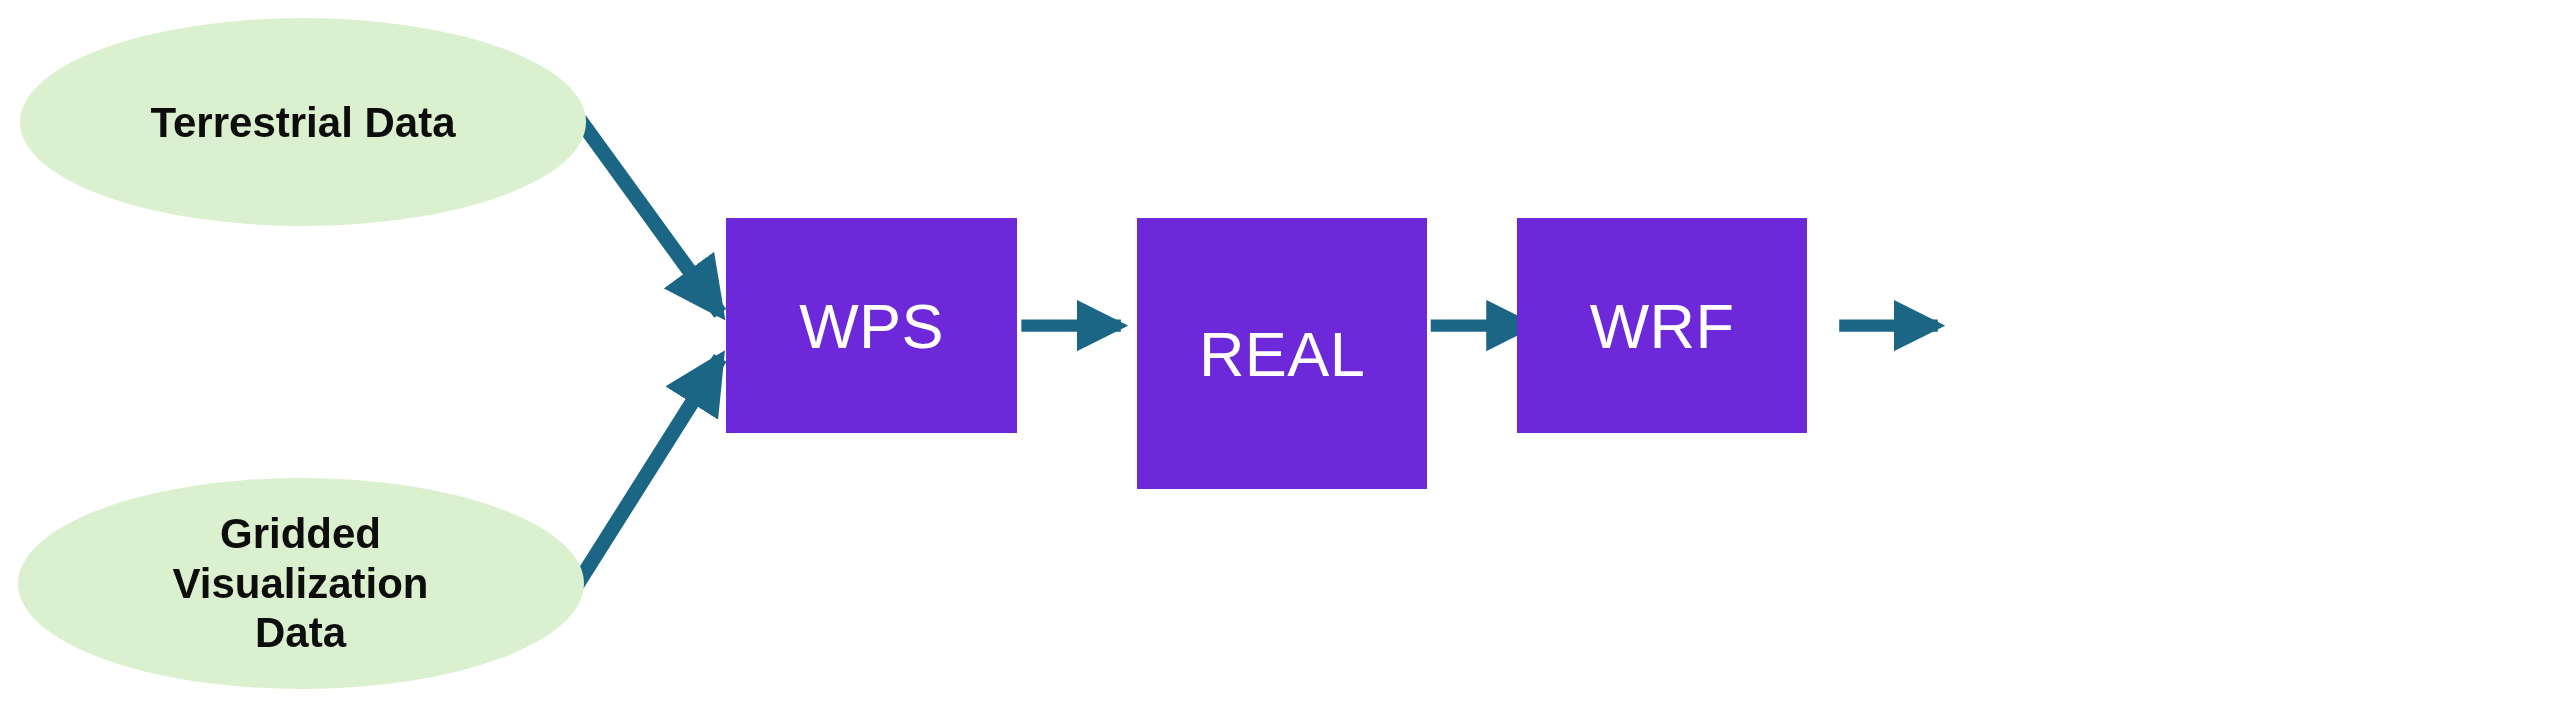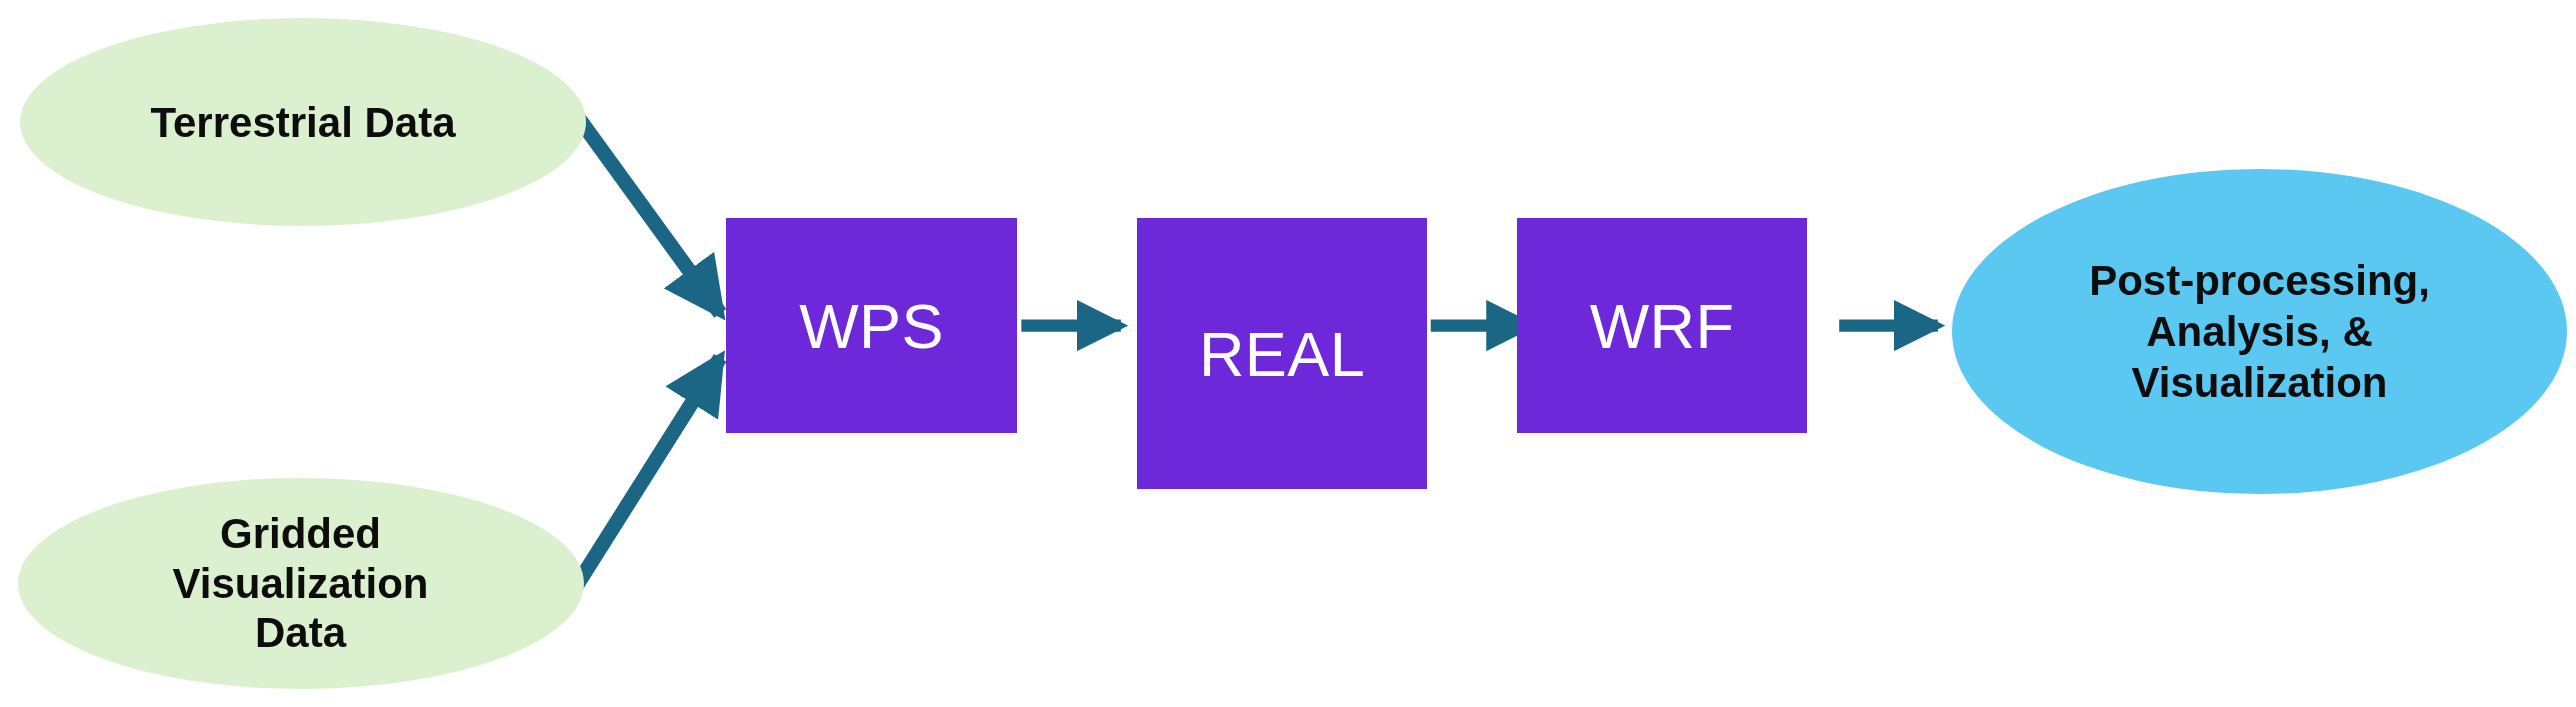--- a/index.html
+++ b/index.html
@@ -104,20 +104,15 @@
   </div>
 
   <div id="box-real" class="node proc-box">
     <span class="node-label">REAL</span>
   </div>
 
   <div id="box-wrf" class="node proc-box">
     <span class="node-label">WRF</span>
   </div>
 
-  <div id="ellipse-post" class="node ellipse-blue">
-    <span class="node-label">Post-processing,
-Analysis, &amp;
-Visualization</span>
-  </div>
 
 </div>
 
 
 </body></html>

